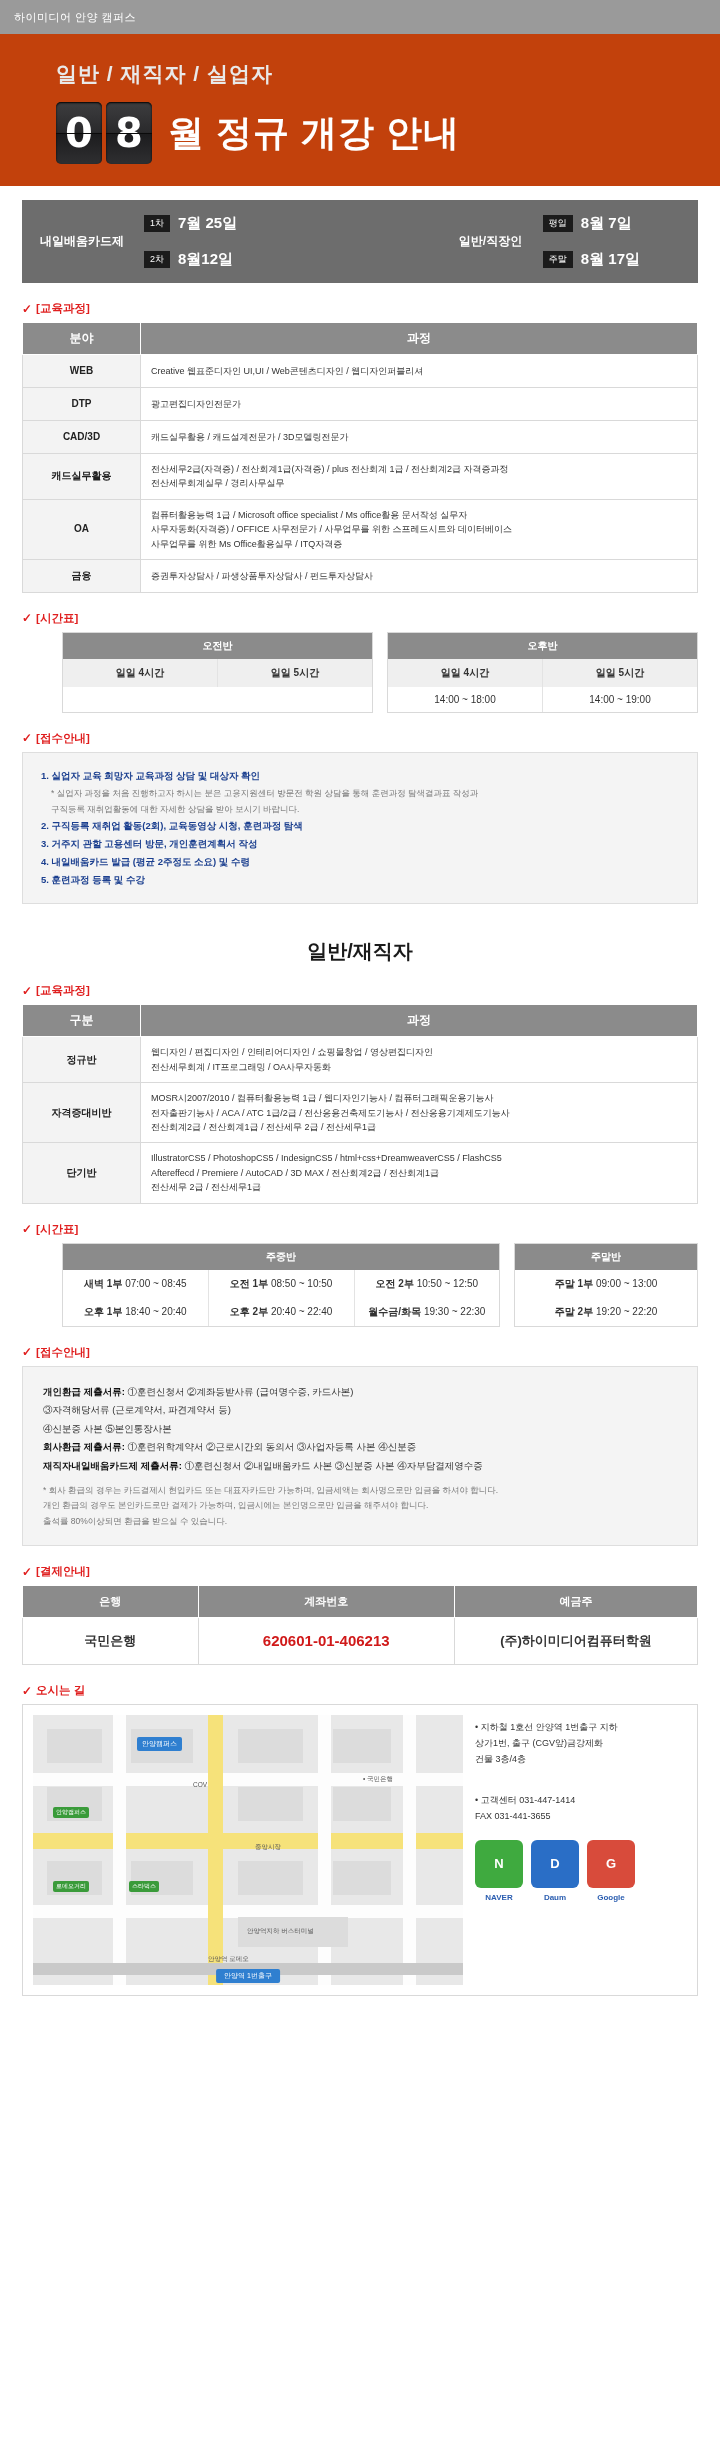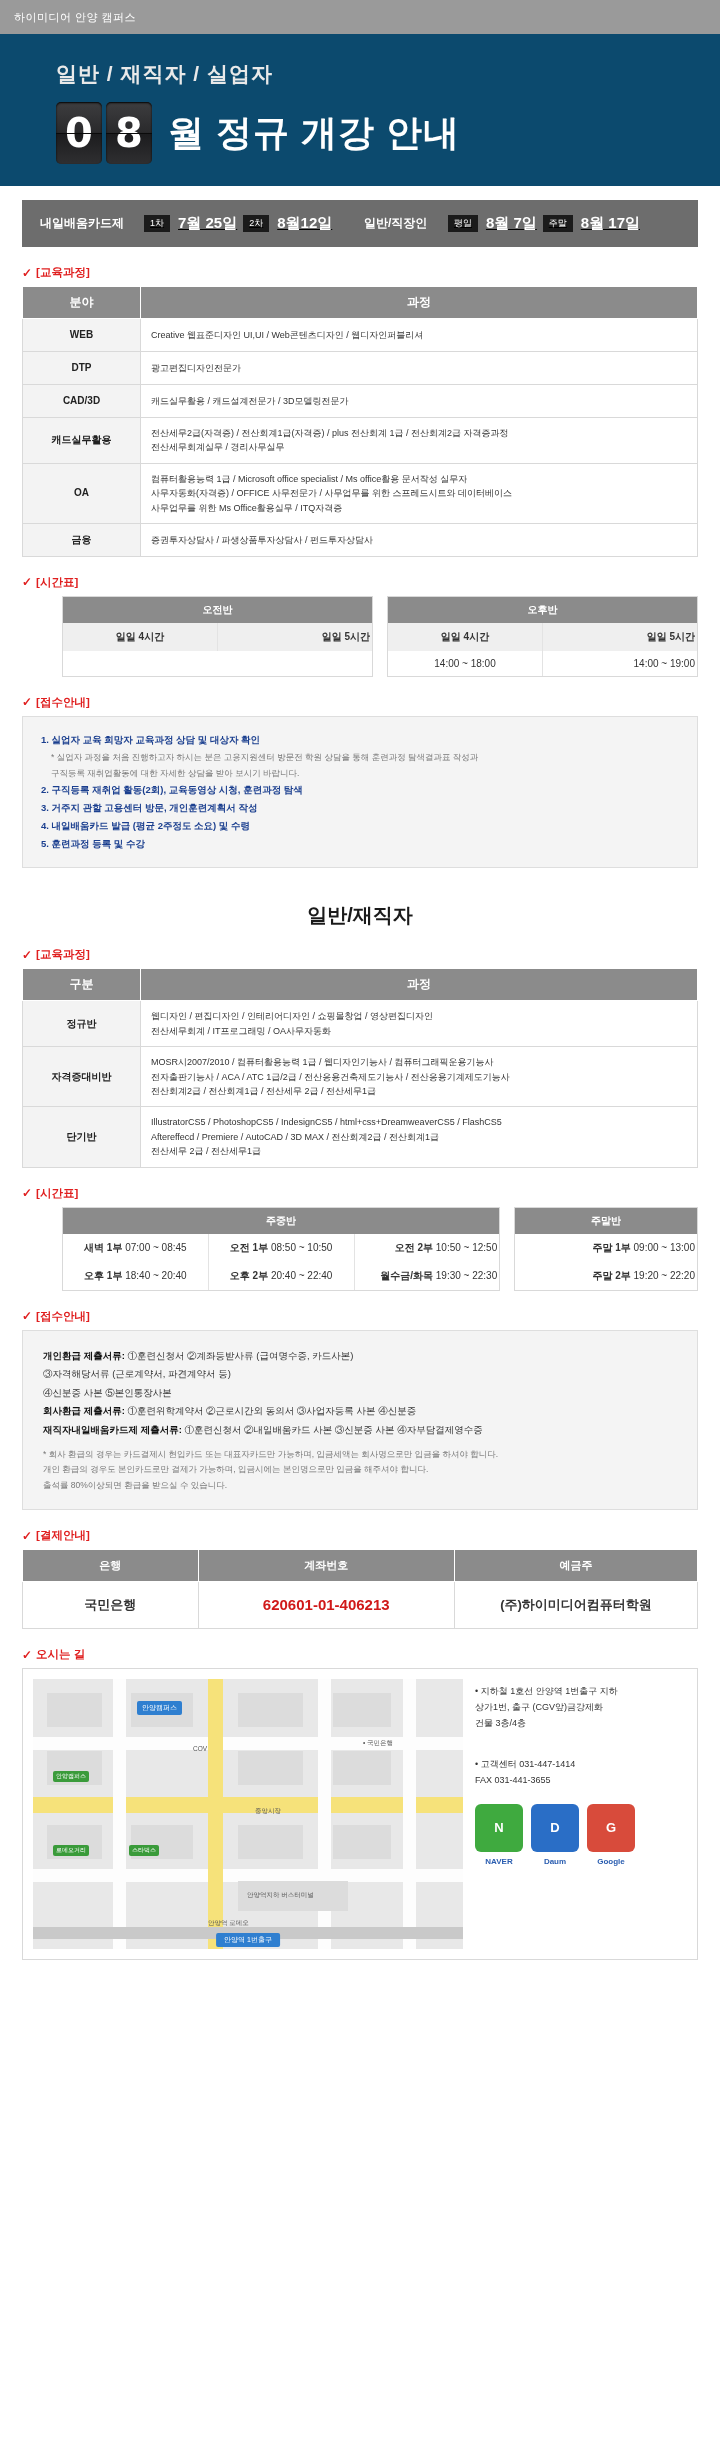--- a/index.html
+++ b/index.html
@@ -24,21 +24,21 @@
     align-items: center;
     padding-left: 14px;
   }
   .topbar .brand {
     color: #ffffff;
     font-size: 11px;
     letter-spacing: 0.5px;
   }
   
   .hero {
-    background: #0c4a6e;
+    background: #c2410c;
     padding: 26px 36px 22px 36px;
   }
   .hero-sub {
     color: #e9e9e9;
     font-size: 21px;
     font-weight: bold;
     letter-spacing: 1px;
     margin-bottom: 14px;
     padding-left: 20px;
   }
@@ -98,21 +98,21 @@
     align-items: center;
     gap: 10px;
   }
   .strip-label {
     color: #fff;
     font-size: 12px;
     font-weight: bold;
     width: 94px;
   }
   .strip-label.w2 { width: 74px; }
-  .strip-rows { display: flex; flex-direction: row; gap: 6px; text-decoration: underline; }
+  .strip-rows { display: flex; flex-direction: column; gap: 17px; }
   .strip-row { display: flex; align-items: center; gap: 8px; }
   .badge {
     background: #1b1b1b;
     color: #fff;
     font-size: 9px;
     padding: 2px 6px;
     min-width: 26px;
     text-align: center;
   }
   .strip-date {
@@ -182,21 +182,21 @@
   }
   .tt-row { display: flex; }
   .tt-cell {
     flex: 1;
     text-align: center;
     padding: 7px 2px;
     font-size: 10px;
     border-right: 1px solid #e3e3e3;
     color: #333;
   }
-  .tt-cell:last-child { border-right: none; text-align: right; }
+  .tt-cell:last-child { border-right: none; }
   .tt-row.sub .tt-cell {
     background: #efefef;
     font-weight: bold;
     font-size: 10px;
   }
   
   .notice {
     background: #f4f4f4;
     border: 1px solid #dedede;
     padding: 14px 18px;

